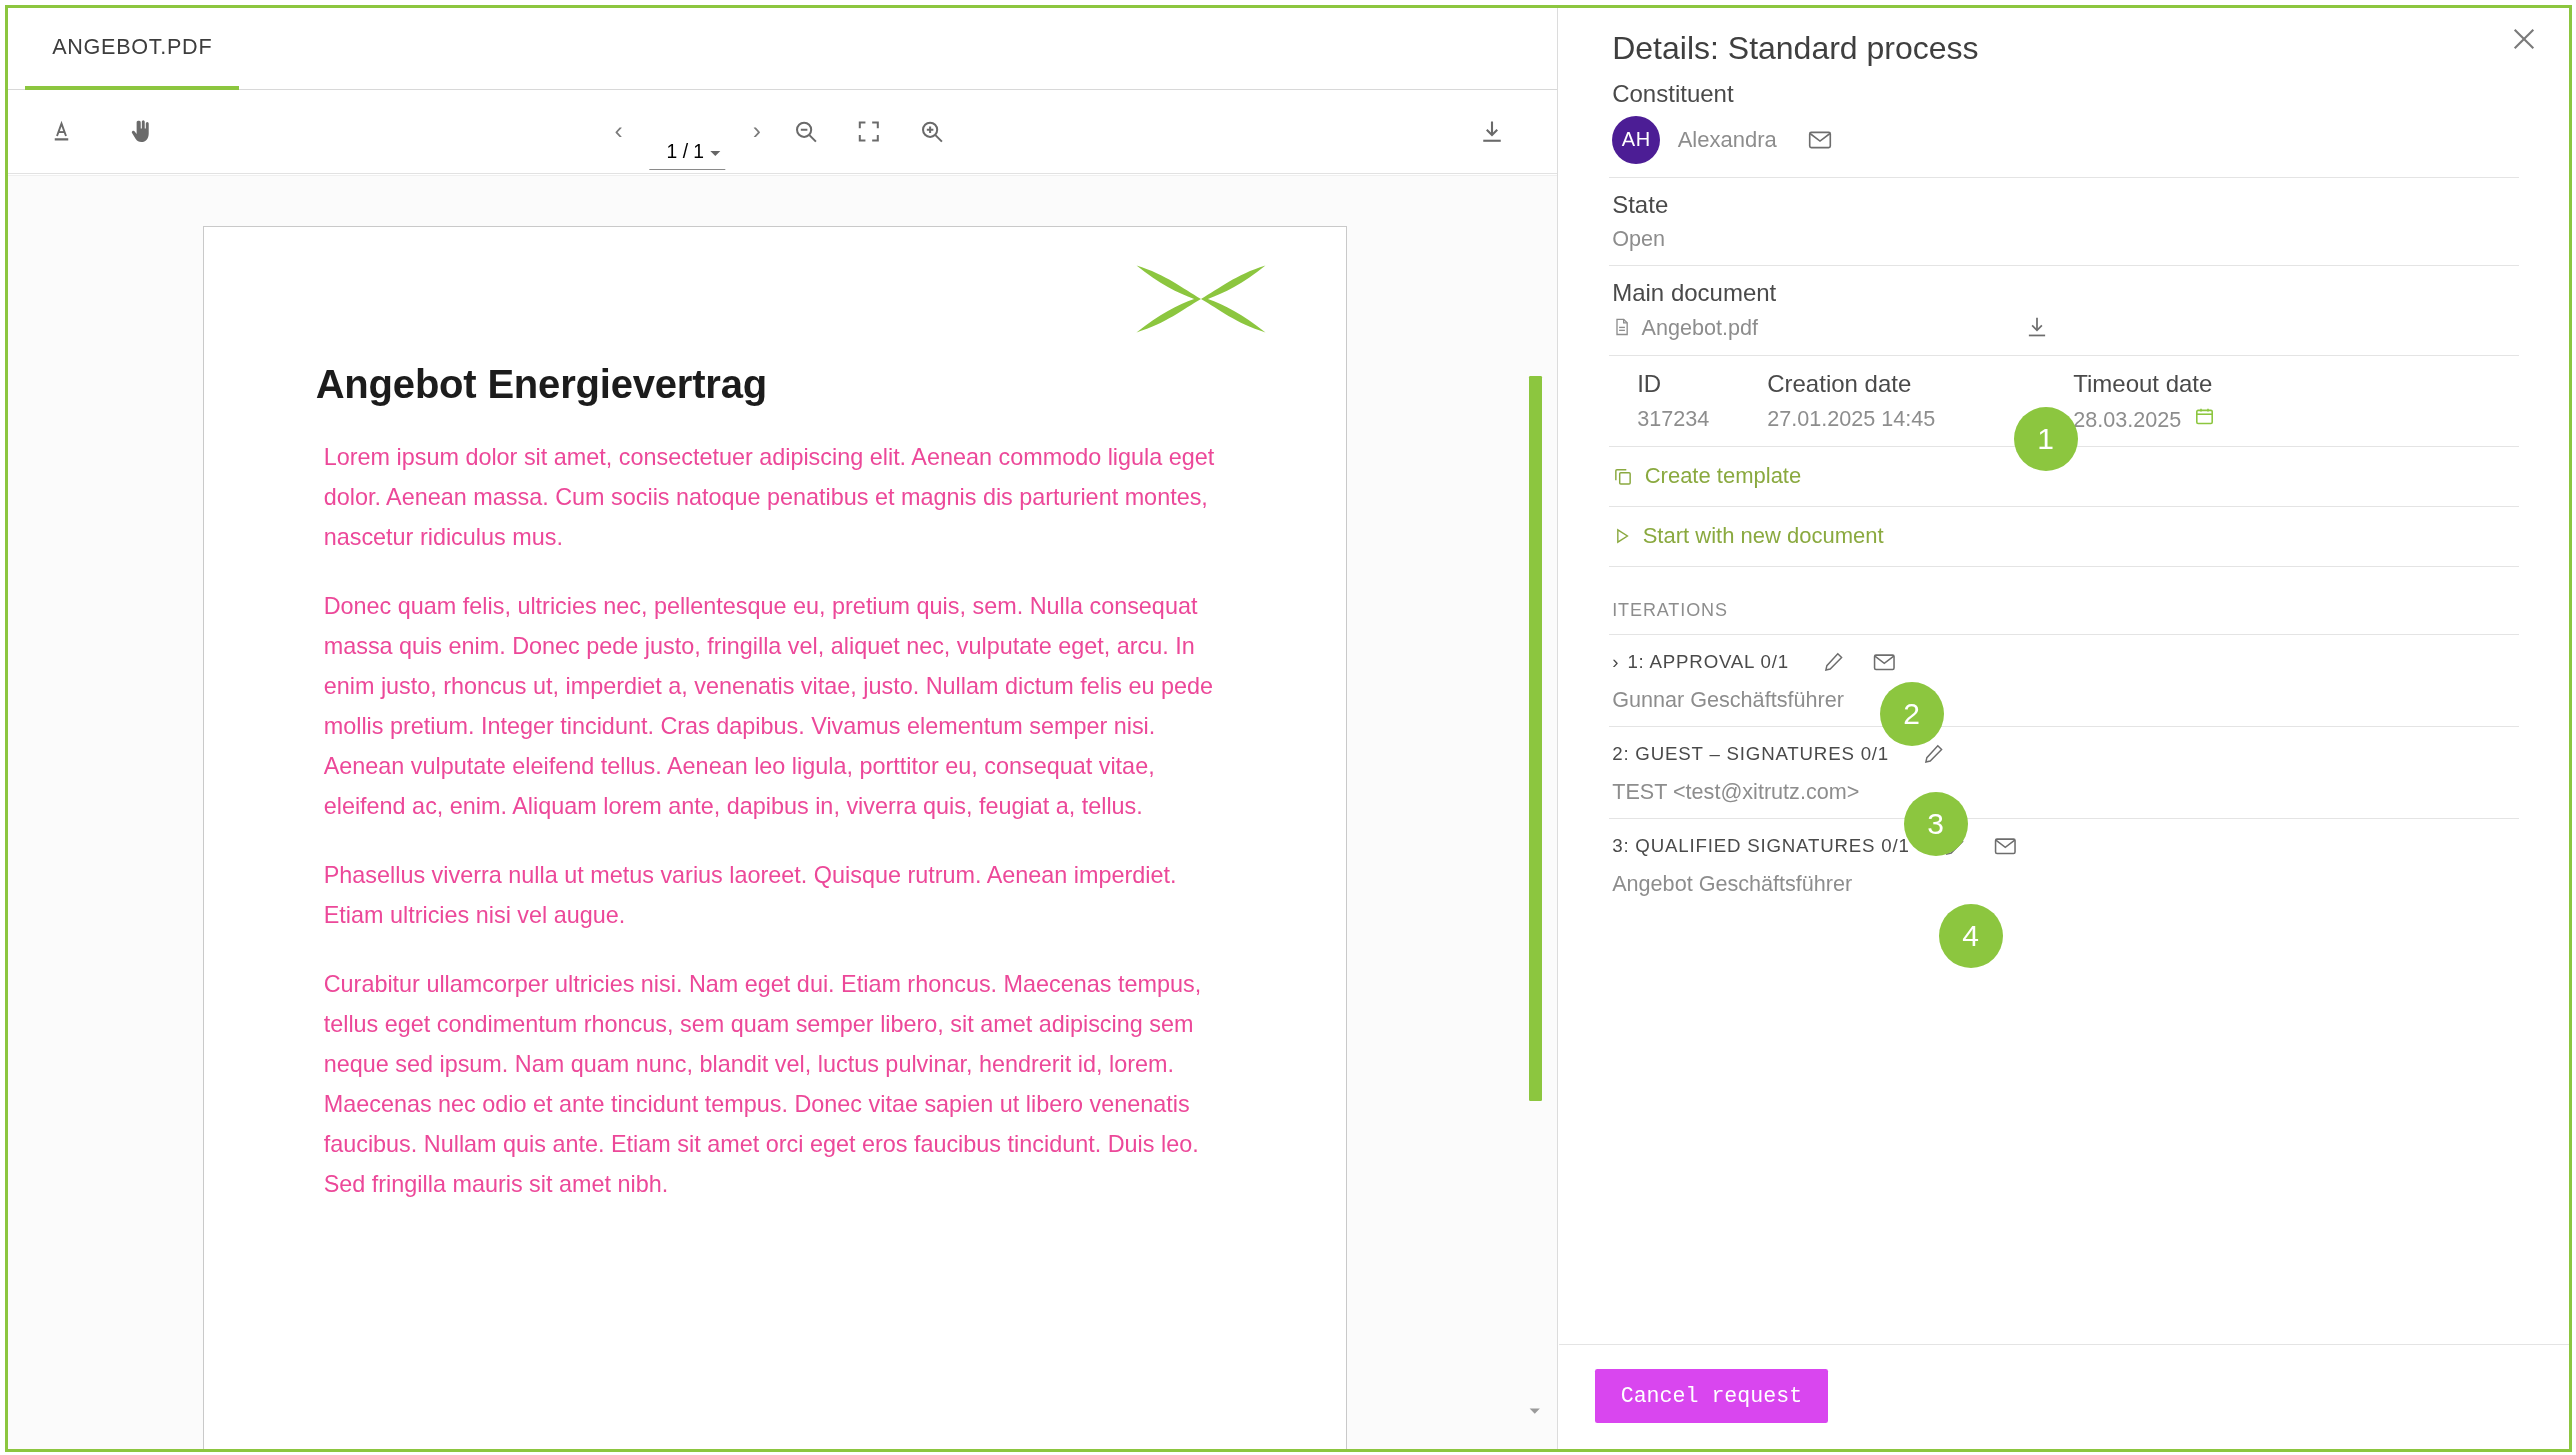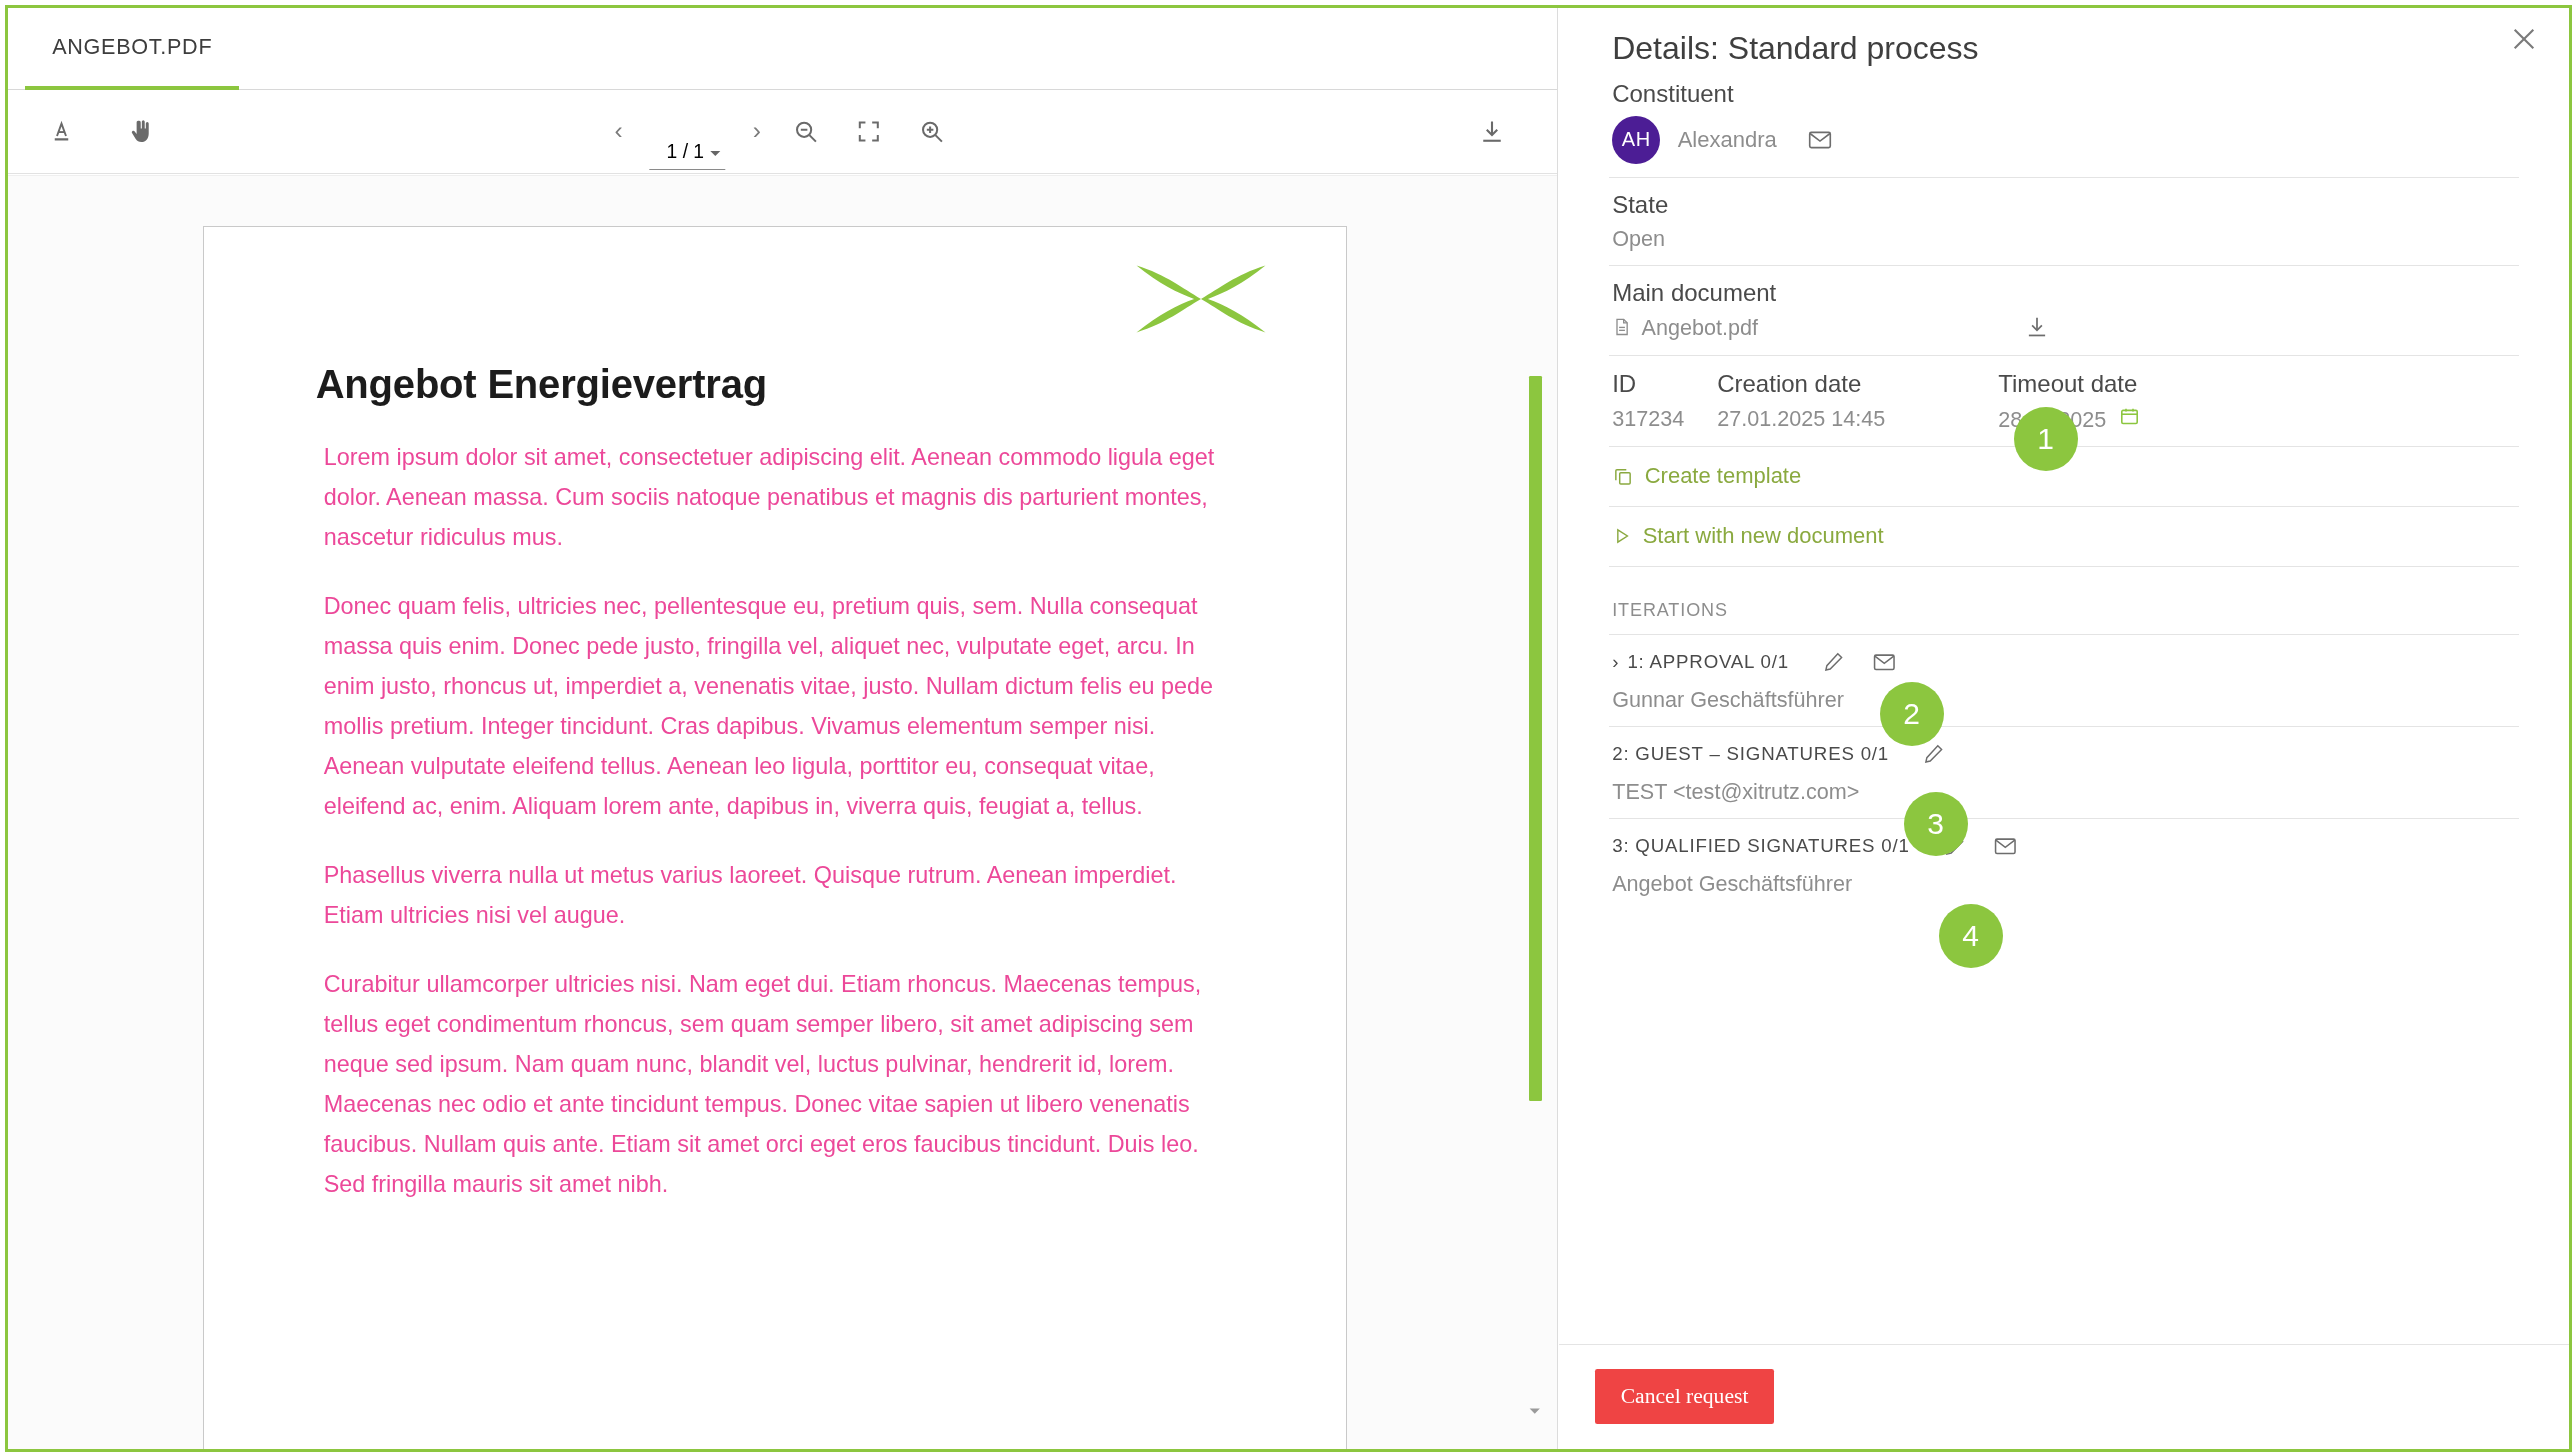--- a/index.html
+++ b/index.html
@@ -218,21 +218,21 @@
     margin-top: 7px;
   }
   .doc-name { font-size: 21.6px; color: #8d8d8d; }
   .dl-ic { margin-left: 257px; color: #6d6d6d; cursor: pointer; }
   .meta-grid {
     display: flex;
     padding: 14px 3.5px 13px 3.5px;
     border-bottom: 0.6px solid #e4e4e4;
     position: relative;
   }
-  .meta-col { display: flex; flex-direction: column; }
+  .meta-col { display: flex; flex-direction: column; margin-left: 25px; }
   .meta-col.c1 { width: 105px; }
   .meta-col.c2 { width: 281px; }
   .meta-col.c3 { width: 246px; }
   .meta-h { font-size: 24px; color: #4a4a4a; margin-bottom: 8.2px; }
   .meta-v { font-size: 21.6px; color: #8d8d8d; }
   .meta-v.with-ic { display: flex; align-items: center; gap: 13px; }
   .cal-ic { color: #8cc63f; }
   .action-row {
     display: flex; align-items: center; gap: 10.5px;
     padding: 16.4px 3.5px;
@@ -274,28 +274,28 @@
   .cancel-bar {
     position: absolute;
     left: 0; right: 0; bottom: 0;
     height: 105px;
     border-top: 0.6px solid #e4e4e4;
     background: #ffffff;
   }
   .cancel-btn {
     position: absolute;
     left: 36px; top: 24.6px;
-    background: #ef4444;
+    background: #d946ef;
     color: #ffffff;
     font-size: 21.6px;
     border: none;
     padding: 15px 26px;
     border-radius: 2.3px;
     cursor: pointer;
-    font-family: Liberation Serif, serif;
+    font-family: Liberation Mono, monospace;
   }
 </style>
 </head>
 <body>
 
 <div class="app-frame">
 
   <div class="viewer">
 
     <div class="tabbar">

